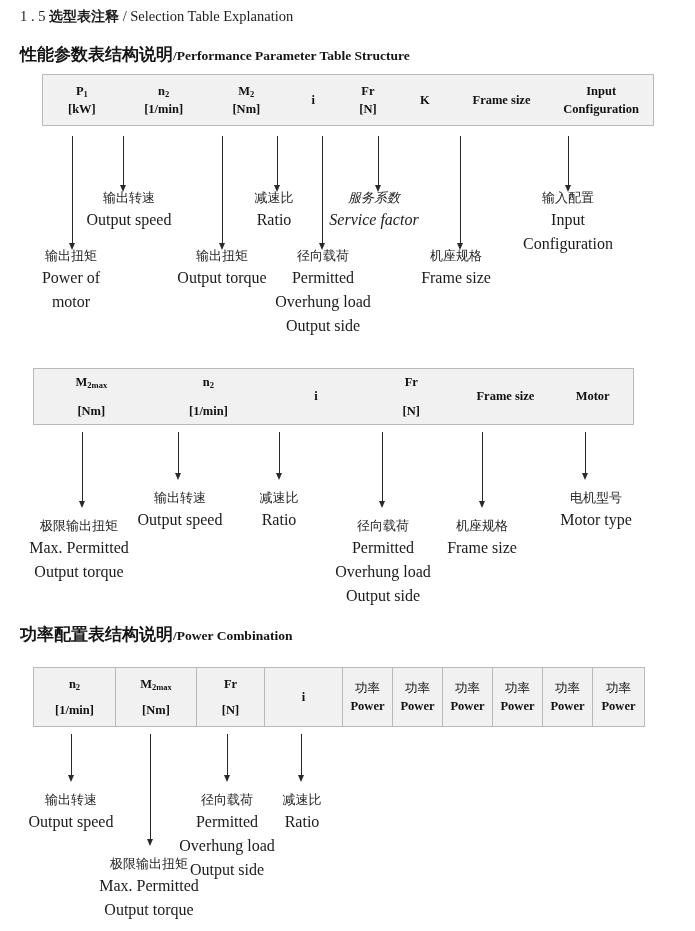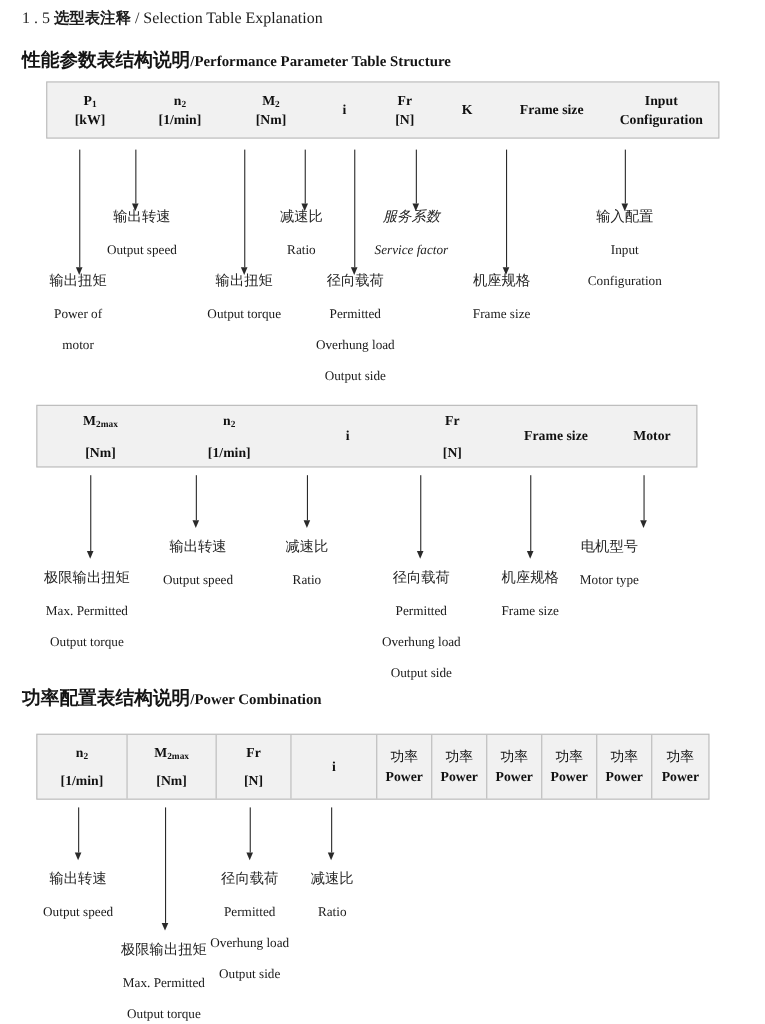--- a/index.html
+++ b/index.html
@@ -107,23 +107,22 @@
     white-space: nowrap;
   }
   .anno .cn {
     font-family: "DejaVu Sans", "Liberation Sans", sans-serif;
     font-size: 13px;
     display: block;
     color: #262626;
   }
   .anno .en {
     font-family: "Liberation Serif", "DejaVu Serif", serif;
-    font-size: 12px;
+    font-size: 16px;
     display: block;
-    margin-top: 10px;
   }
 </style>
 </head>
 <body>
 
 <div class="page">
 
   <div class="h-main" style="top:8px;">
     <span class="en">1 . 5</span>
     <span class="cn">选型表注释</span>
@@ -303,21 +302,21 @@
   <div class="anno" style="left:331px; top:516px; width:104px;">
     <span class="cn">径向载荷</span>
     <span class="en">Permitted</span>
     <span class="en">Overhung load</span>
     <span class="en">Output side</span>
   </div>
   <div class="anno" style="left:438px; top:516px; width:88px;">
     <span class="cn">机座规格</span>
     <span class="en">Frame size</span>
   </div>
-  <div class="anno" style="left:510px; top:488px; width:88px;">
+  <div class="anno" style="left:552px; top:488px; width:88px;">
     <span class="cn">电机型号</span>
     <span class="en">Motor type</span>
   </div>
 
   <div class="h-sec" style="top:623px;text-align:center;">
     <span class="cn">功率配置表结构说明</span><span class="en">/</span><span class="en">Power Combination</span>
   </div>
 
   <div class="tbl div" style="left:33px; top:667px; width:612px; height:60px;">
     <div class="cell" style="width:81px;">

